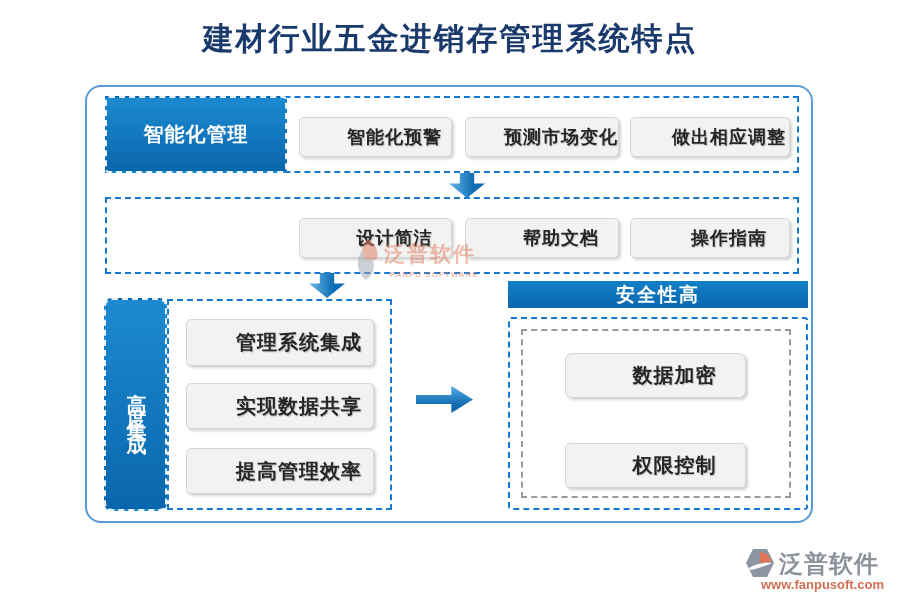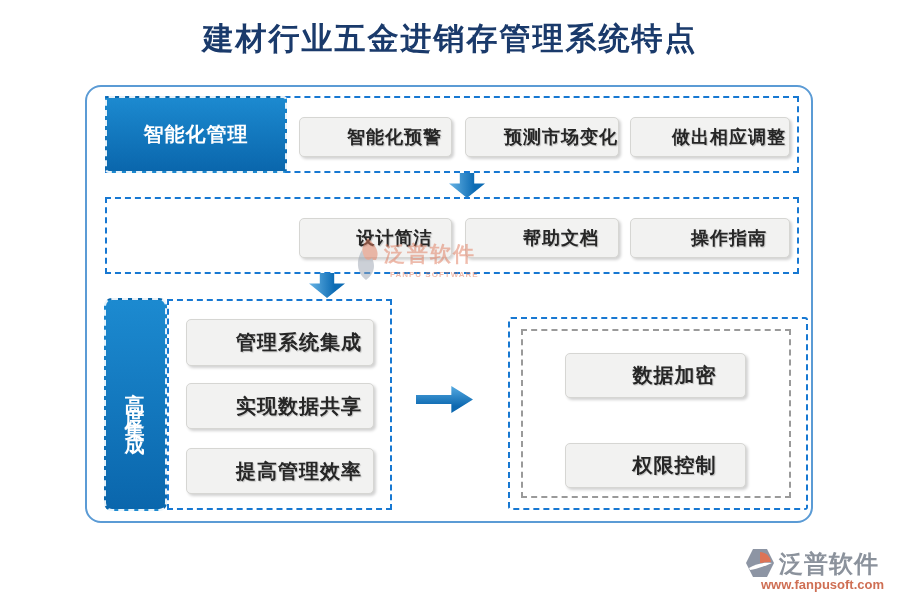--- a/index.html
+++ b/index.html
@@ -6,21 +6,21 @@
   body{
     width:900px;height:600px;position:relative;background:#ffffff;
     font-family:"Liberation Serif", serif;overflow:hidden;
   }
   .title{
     position:absolute;top:18px;left:0;width:900px;text-align:center;
     font-size:31px;font-weight:bold;color:#1a3a6b;letter-spacing:2px;
   }
   .container{
     position:absolute;left:85px;top:85px;width:728px;height:438px;
-    border:2px solid #5b9bd5;border-radius:16px;box-sizing:border-box;
+    border:2px solid #5b9bd5;border-radius:16px;box-sizing:border-box;font-family:Liberation Mono, monospace;
   }
   .row{
     position:absolute;left:18px;width:694px;height:77px;
     border:2px dashed #1778d2;box-sizing:border-box;background:#fff;
   }
   .row1{top:9px;}
   .row2{top:110px;}
   .blue-label{
     position:absolute;left:-2px;top:-2px;bottom:-2px;width:182px;
     background:linear-gradient(180deg,#1c8ad0,#0a66ac);
@@ -75,21 +75,21 @@
   }
   .right-dash{
     position:absolute;left:421px;top:230px;width:300px;height:193px;
     border:2px dashed #1778d2;box-sizing:border-box;border-radius:3px;background:#fff;
   }
   .gray-dash{
     position:absolute;left:434px;top:242px;width:270px;height:169px;
     border:2px dashed #9a9a9a;box-sizing:border-box;
   }
   .sbtn{left:478px;width:181px;height:45px;font-size:20px;}
-  .sb1{top:266px;}
+  .sb1{top:266px;border-radius:7px;}
   .sb2{top:356px;}
   .watermark{
     position:absolute;left:352px;top:232px;width:140px;height:58px;
     opacity:0.5;pointer-events:none;
   }
   .wm-text{
     position:absolute;left:32px;top:8px;font-size:21px;font-weight:bold;
     color:#e07a5c;letter-spacing:2px;white-space:nowrap;
   }
   .wm-sub{
@@ -136,20 +136,21 @@
   <div class="arrow-down arrow2"></div>
 
   <div class="v-label">高度集成</div>
   <div class="left-dash"></div>
   <div class="btn lbtn lb1">管理系统集成</div>
   <div class="btn lbtn lb2">实现数据共享</div>
   <div class="btn lbtn lb3">提高管理效率</div>
 
   <div class="arrow-right"></div>
 
+  <div class="sec-bar">安全性高</div>
   <div class="right-dash"></div>
   <div class="gray-dash"></div>
   <div class="btn sbtn sb1">数据加密</div>
   <div class="btn sbtn sb2">权限控制</div>
 
 </div>
 
 <div class="watermark">
   <svg class="wm-mark" width="30" height="48" viewBox="0 0 30 48">
     <path d="M14 2 C22 10 26 16 22 24 L10 24 C6 14 9 8 14 2 Z" fill="#e07a5c"></path>

